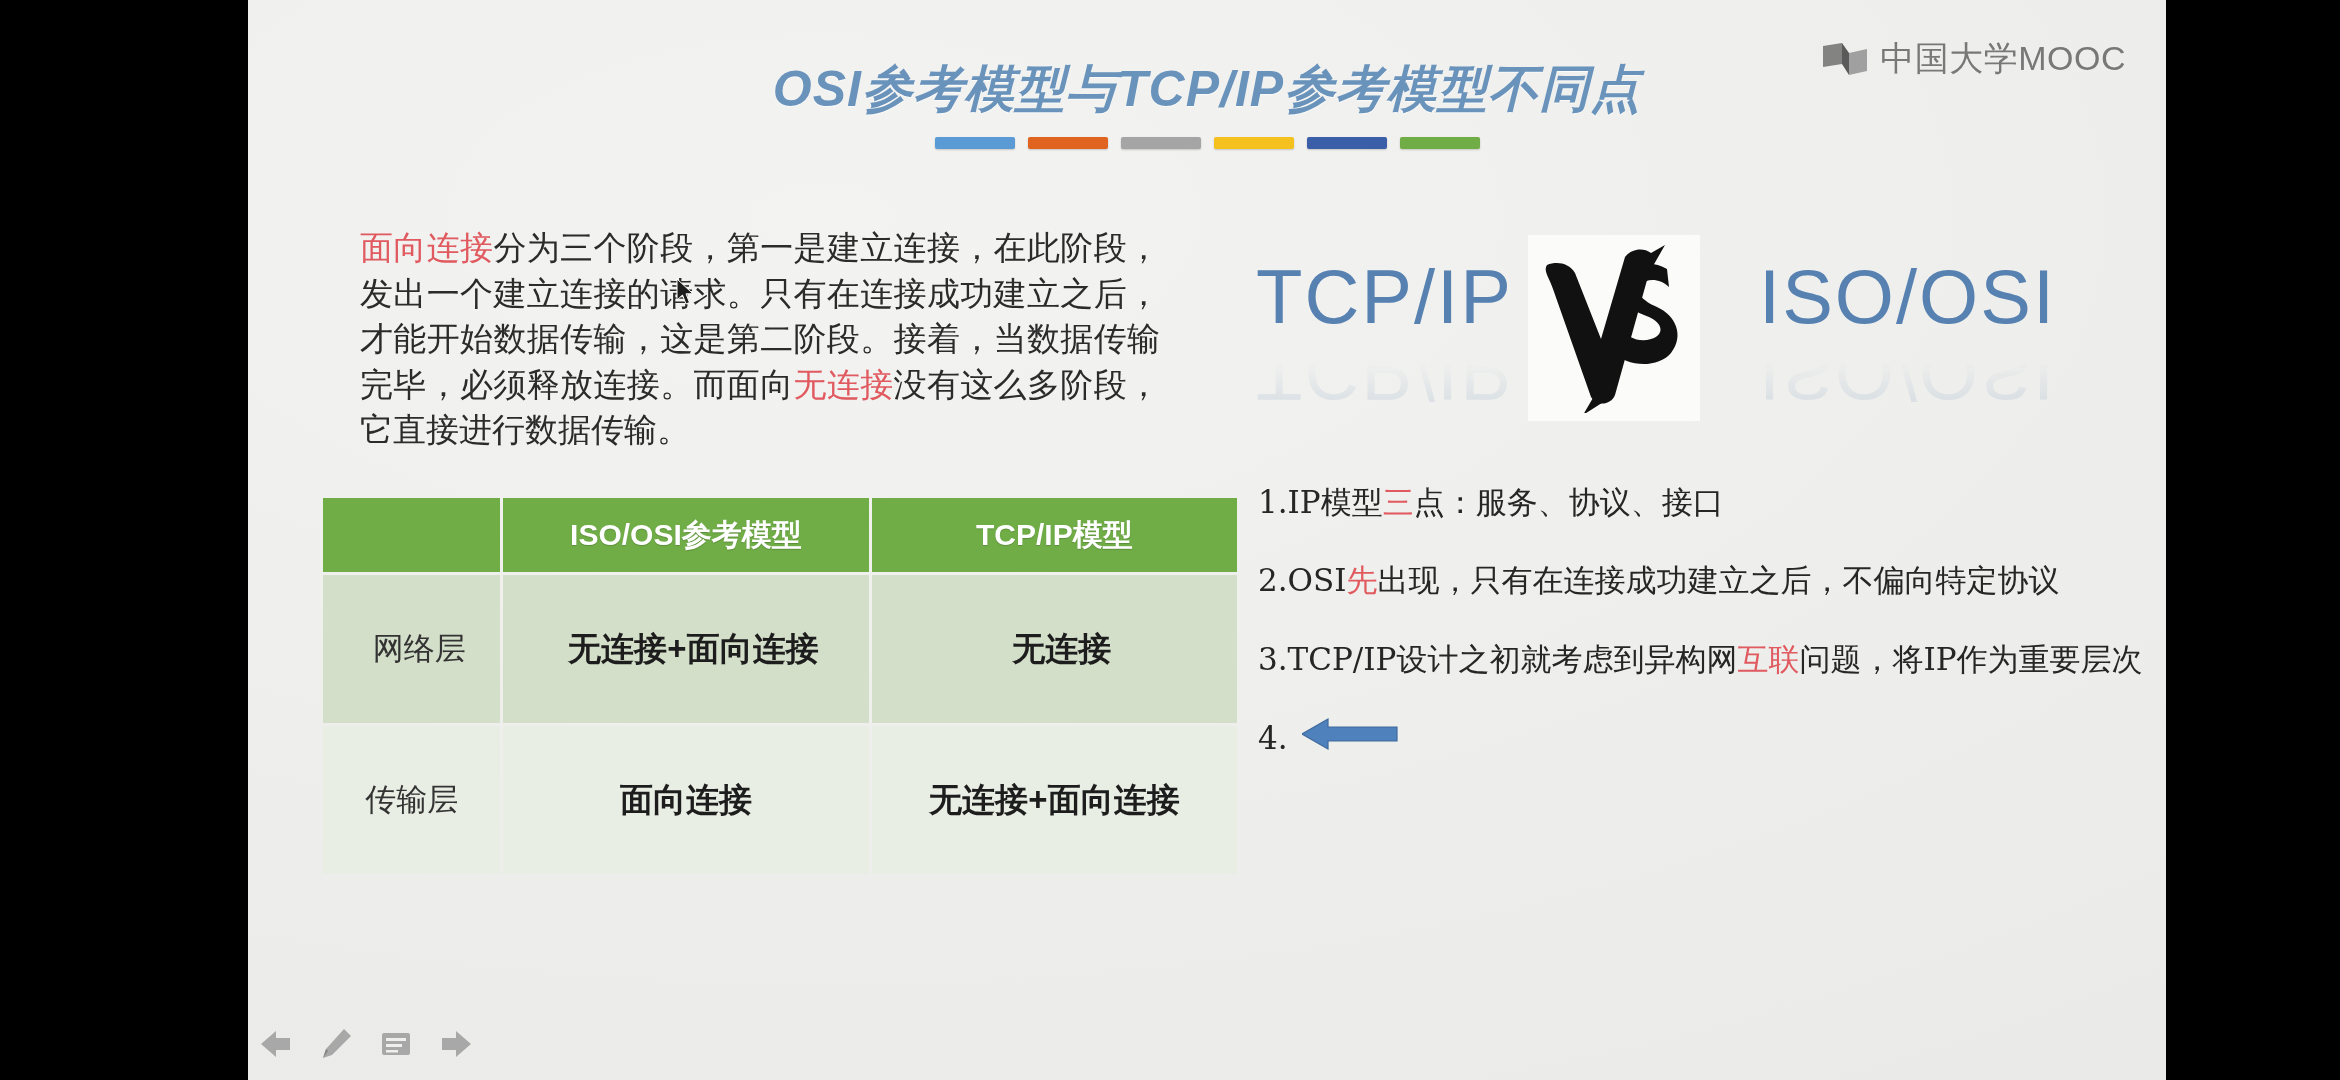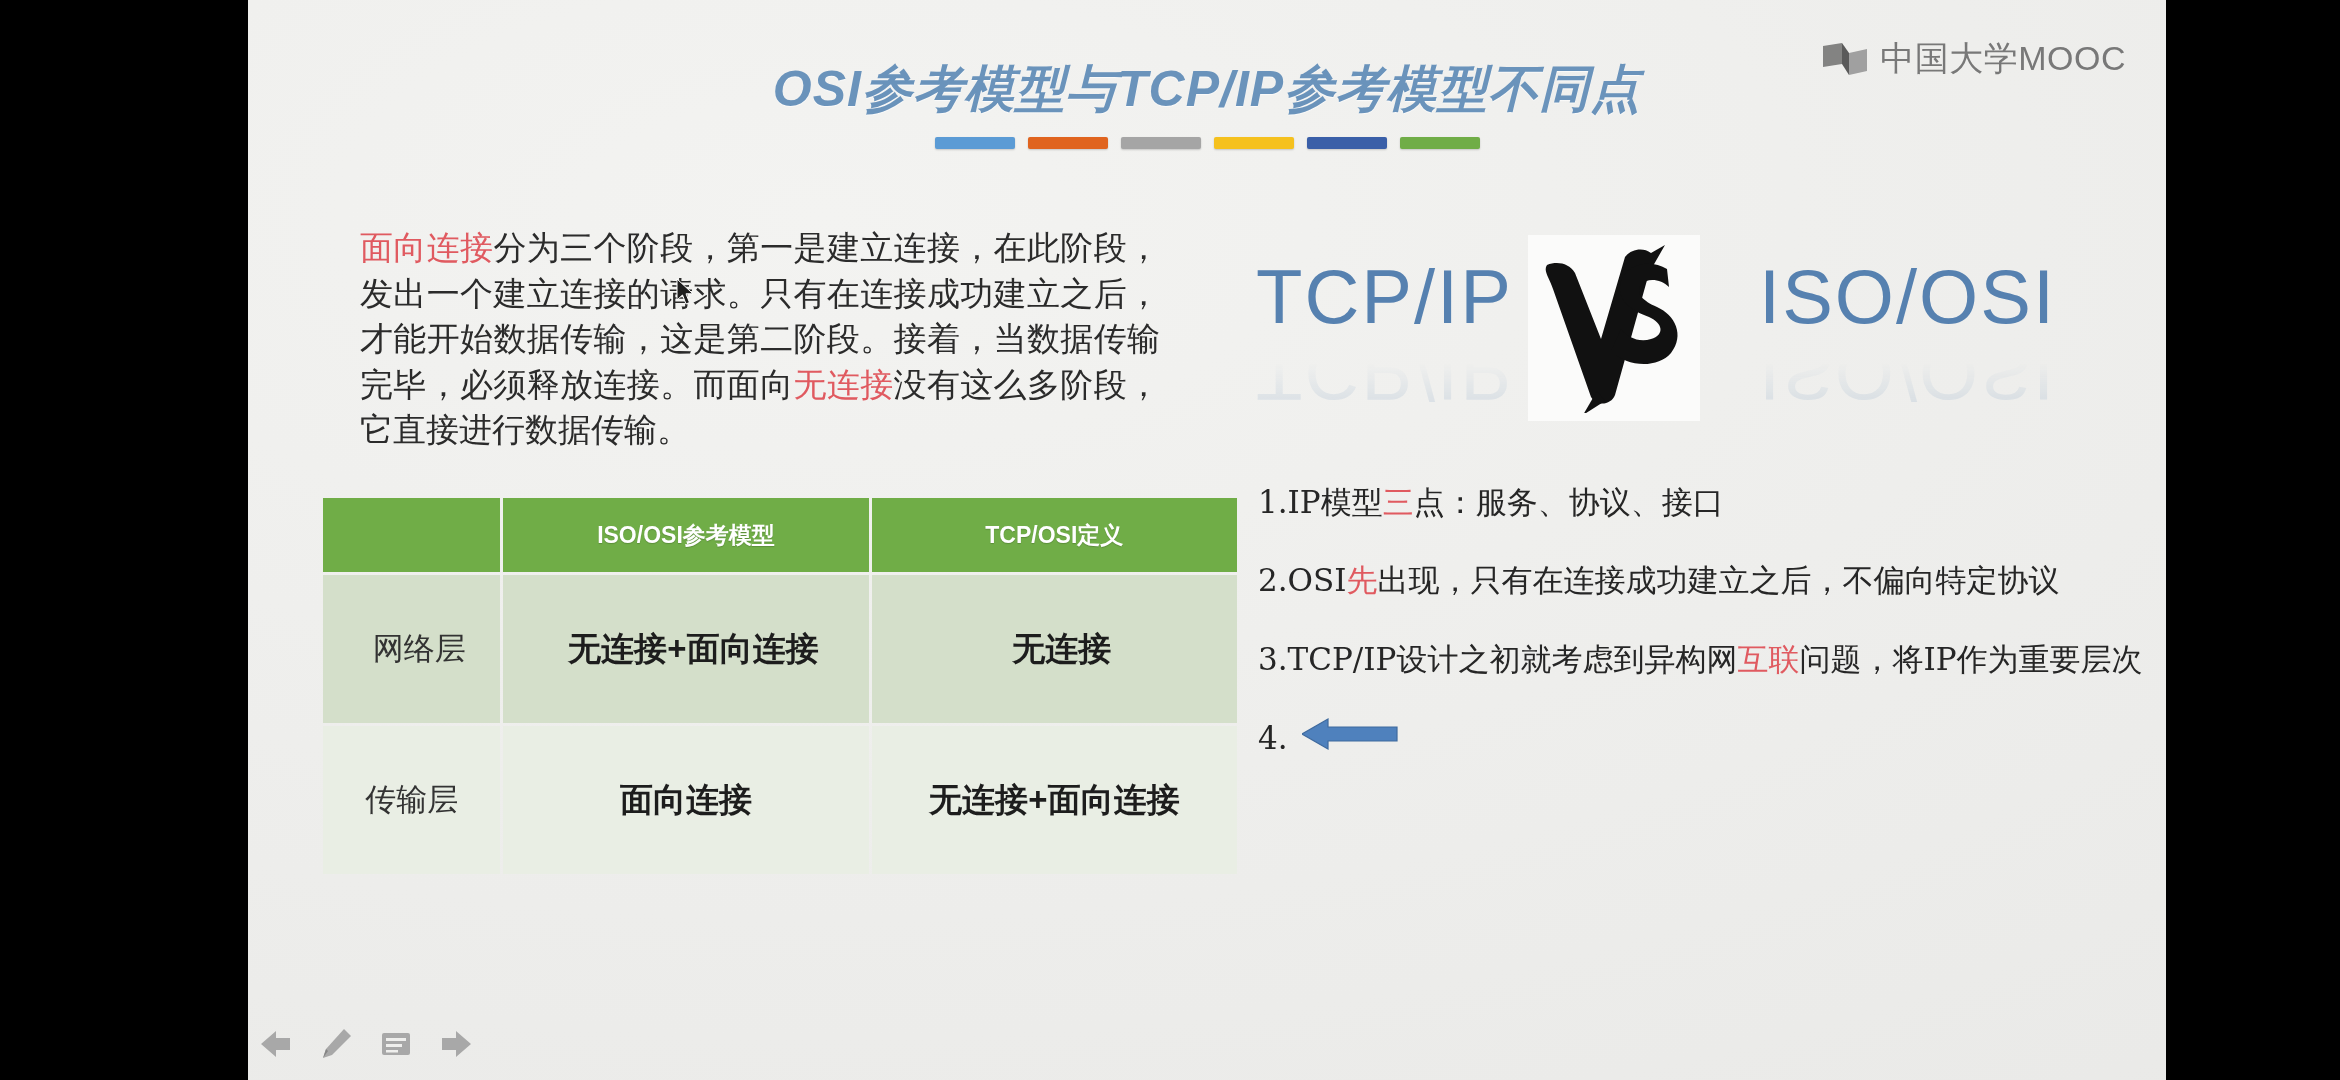--- a/index.html
+++ b/index.html
@@ -82,21 +82,21 @@
     width: 920px;
     border-collapse: separate;
     border-spacing: 3px;
     font-size: 27px;
   }
   #compare-table th {
     background: #70ad47;
     color: #ffffff;
     font-weight: 700;
     height: 72px;
-    font-size: 23px;
+    font-size: 30px;
     text-shadow: 0 1px 1px rgba(0,0,0,.18);
   }
   #compare-table th.corner { background: #70ad47; }
   #compare-table td {
     text-align: center;
     height: 146px;
     color: #1d1d1d;
   }
   #compare-table tr.r1 td { background: #d4dfca; padding-left: 16px; }
   #compare-table tr.r2 td { background: #e9eee4; }
@@ -230,21 +230,21 @@
     <table id="compare-table">
       <colgroup>
           <col class="c1">
           <col class="c2">
           <col class="c3">
         </colgroup>
       <thead>
         <tr>
           <th class="corner"></th>
           <th>ISO/OSI参考模型</th>
-          <th>TCP/OSI定义</th>
+          <th>TCP/IP模型</th>
         </tr>
       </thead>
       <tbody>
         <tr class="r1">
           <td class="rowhead">网络层</td>
           <td class="val">无连接+面向连接</td>
           <td class="val">无连接</td>
         </tr>
         <tr class="r2">
           <td class="rowhead">传输层</td>

